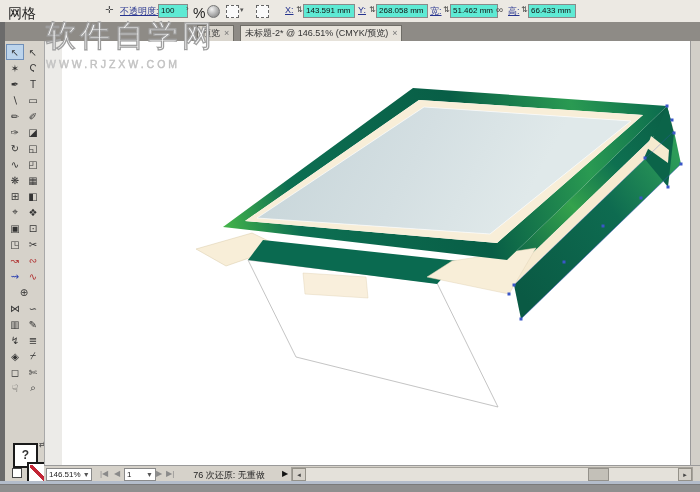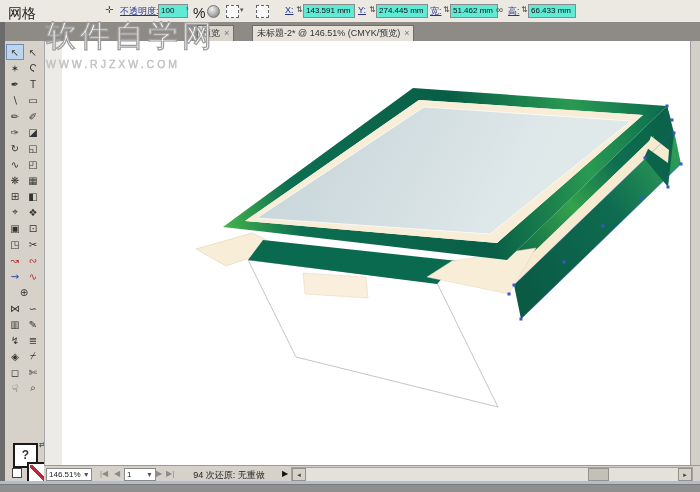--- a/index.html
+++ b/index.html
@@ -99,36 +99,36 @@
     <div class="abs sphere" style="left:207px"></div>
     <div class="abs dashbox" style="left:226px"></div>
     <div class="abs cb-ico" style="left:240px;font-size:7px">▾</div>
     <div class="abs dashbox" style="left:256px"></div>
 
     <div class="abs cb-link" style="left:285px">X:</div>
     <div class="abs spin" style="left:296px">⇅</div>
     <div class="abs cb-field" style="left:303px;width:46px">143.591 mm</div>
     <div class="abs cb-link" style="left:358px">Y:</div>
     <div class="abs spin" style="left:369px">⇅</div>
-    <div class="abs cb-field" style="left:376px;width:46px">274.445 mm</div>
+    <div class="abs cb-field" style="left:376px;width:46px">268.058 mm</div>
     <div class="abs cb-link" style="left:430px">宽:</div>
     <div class="abs spin" style="left:443px">⇅</div>
     <div class="abs cb-field" style="left:450px;width:42px">51.462 mm</div>
     <div class="abs cb-ico" style="left:496px">∞</div>
     <div class="abs cb-link" style="left:508px">高:</div>
     <div class="abs spin" style="left:521px">⇅</div>
     <div class="abs cb-field" style="left:528px;width:42px">66.433 mm</div>
   </div>
 
   <div id="tab-strip" class="abs">
     <div class="abs tab" style="left:197px">
       <span>预览</span>
       <span class="x">×</span>
     </div>
-    <div class="abs tab active" style="left:252px">
+    <div class="abs tab active" style="left:240px">
       <span>未标题-2* @ 146.51% (CMYK/预览)</span>
       <span class="x">×</span>
     </div>
   </div>
 
   <div id="win-edge-left" class="abs"></div>
   <div id="toolbox" class="abs">
     <div id="tool-grid" class="abs">
         <div class="tool sel" title="selection-tool">↖</div>
         <div class="tool" title="direct-selection-tool">↖</div>
@@ -270,21 +270,21 @@
       <span class="sb-caret">▼</span>
     </div>
     <div class="abs sb-nav" style="left:56px">|◀</div>
     <div class="abs sb-nav" style="left:70px">◀</div>
     <div class="abs sb-box" style="left:80px;width:26px">
       <span>1</span>
       <span class="sb-caret" style="float:right">▼</span>
     </div>
     <div class="abs sb-nav" style="left:112px">▶</div>
     <div class="abs sb-nav" style="left:122px">▶|</div>
-    <div id="sb-status" class="abs" style="left:135px;width:100px">94 次还原: 无重做</div>
+    <div id="sb-status" class="abs" style="left:135px;width:100px">76 次还原: 无重做</div>
     <div id="sb-menu-arrow" class="abs" style="left:238px">▶</div>
     <div id="hscroll" class="abs">
       <div class="abs hs-arrow" style="left:0">◂</div>
       <div id="hs-thumb" class="abs"></div>
       <div class="abs hs-arrow" style="right:0">▸</div>
     </div>
   </div>
 
   <div id="win-edge-bottom1" class="abs"></div>
   <div id="win-edge-bottom2" class="abs"></div>

